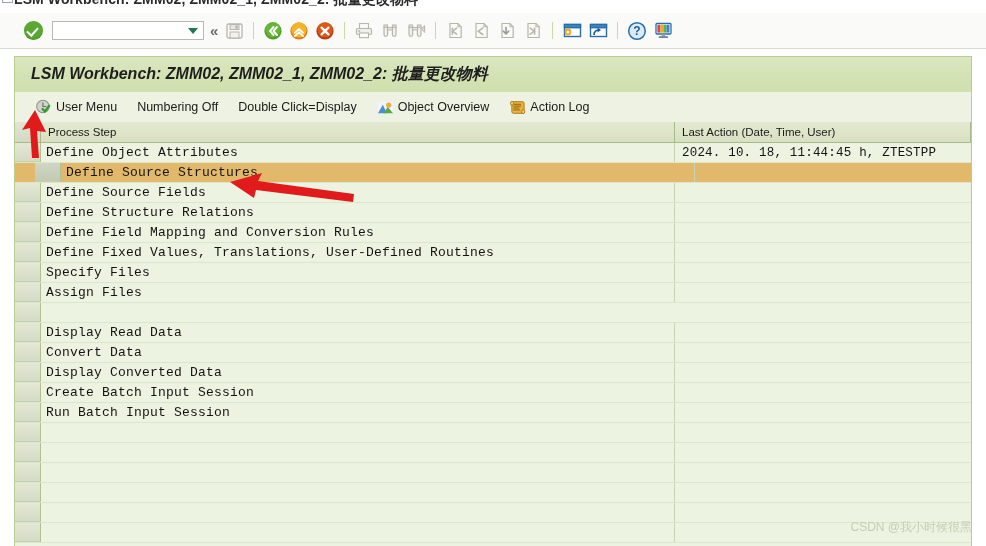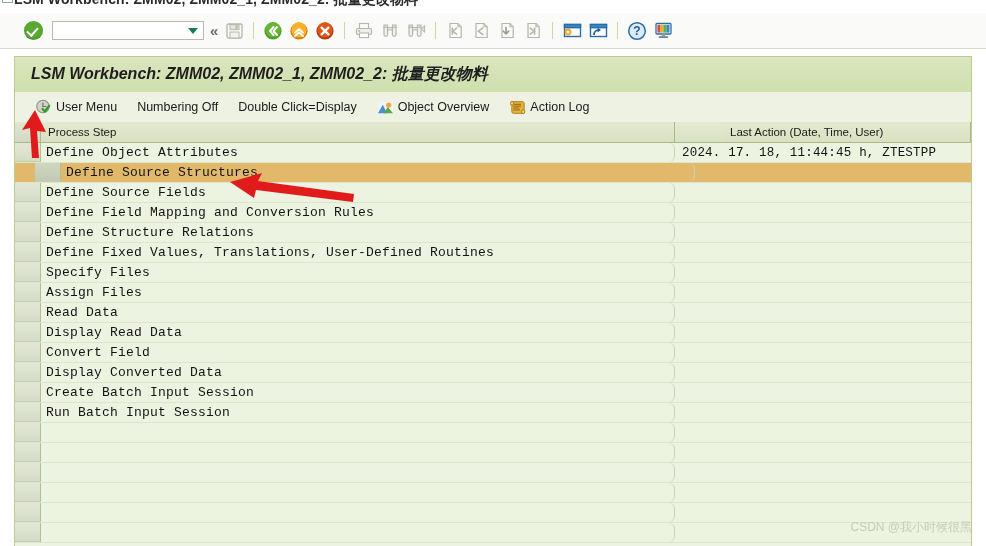--- a/index.html
+++ b/index.html
@@ -191,21 +191,21 @@
     font-size: 11.5px;
     color: #1a1a1a;
     display: flex;
     align-items: center;
     padding-left: 7px;
     box-sizing: border-box;
     border-right: 1px solid #a8bb85;
     background: linear-gradient(to bottom,#e4eacf 0%,#d8e0c2 100%);
   }
   .th-step  { width: 634px; flex: 0 0 auto; }
-  .th-last  { flex: 1 1 auto; margin-left: 48px; }
+  .th-last  { flex: 1 1 auto; }
 
   .trow {
     display: flex;
     height: 20px;
     box-sizing: border-box;
     border-bottom: 1px solid #dde6cc;
   }
   .trow.sel { background: #e2b96b; padding-left: 20px; }
   .td-gutter {
     width: 26px;
@@ -223,21 +223,20 @@
     flex: 0 0 auto;
     font-family: "Liberation Mono", "DejaVu Sans Mono", monospace;
     font-size: 13px;
     color: #141414;
     display: flex;
     align-items: center;
     padding-left: 5px;
     box-sizing: border-box;
     border-right: 1px solid #c9d4b4;
     letter-spacing: 0.2px;
-    border-radius: 6px;
   }
   .td-last {
     flex: 1 1 auto;
     font-family: "Liberation Mono", "DejaVu Sans Mono", monospace;
     font-size: 12.5px;
     color: #141414;
     display: flex;
     align-items: center;
     padding-left: 7px;
     box-sizing: border-box;
@@ -476,70 +475,69 @@
   <div class="thead">
     <div class="th-gutter"></div>
     <div class="th-cell th-step">Process Step</div>
     <div class="th-cell th-last">Last Action (Date, Time, User)</div>
   </div>
 
   <div id="table-body">
       <div class="trow">
         <div class="td-gutter"></div>
         <div class="td-step">Define Object Attributes</div>
-        <div class="td-last">2024. 17. 18,  11:44:45 h,  ZTESTPP</div>
+        <div class="td-last">2024. 10. 18,  11:44:45 h,  ZTESTPP</div>
       </div>
       <div class="trow sel">
         <div class="td-gutter"></div>
         <div class="td-step">Define Source Structures</div>
         <div class="td-last"></div>
       </div>
       <div class="trow">
         <div class="td-gutter"></div>
         <div class="td-step">Define Source Fields</div>
         <div class="td-last"></div>
       </div>
       <div class="trow">
         <div class="td-gutter"></div>
+        <div class="td-step">Define Structure Relations</div>
+        <div class="td-last"></div>
+      </div>
+      <div class="trow">
+        <div class="td-gutter"></div>
         <div class="td-step">Define Field Mapping and Conversion Rules</div>
         <div class="td-last"></div>
       </div>
       <div class="trow">
         <div class="td-gutter"></div>
-        <div class="td-step">Define Structure Relations</div>
-        <div class="td-last"></div>
-      </div>
-      <div class="trow">
-        <div class="td-gutter"></div>
         <div class="td-step">Define Fixed Values, Translations, User-Defined Routines</div>
         <div class="td-last"></div>
       </div>
       <div class="trow">
         <div class="td-gutter"></div>
         <div class="td-step">Specify Files</div>
         <div class="td-last"></div>
       </div>
       <div class="trow">
         <div class="td-gutter"></div>
         <div class="td-step">Assign Files</div>
         <div class="td-last"></div>
       </div>
       <div class="trow">
         <div class="td-gutter"></div>
-        <div class="td-step">Read Data</div>
         <div class="td-last"></div>
       </div>
       <div class="trow">
         <div class="td-gutter"></div>
         <div class="td-step">Display Read Data</div>
         <div class="td-last"></div>
       </div>
       <div class="trow">
         <div class="td-gutter"></div>
-        <div class="td-step">Convert Field</div>
+        <div class="td-step">Convert Data</div>
         <div class="td-last"></div>
       </div>
       <div class="trow">
         <div class="td-gutter"></div>
         <div class="td-step">Display Converted Data</div>
         <div class="td-last"></div>
       </div>
       <div class="trow">
         <div class="td-gutter"></div>
         <div class="td-step">Create Batch Input Session</div>

